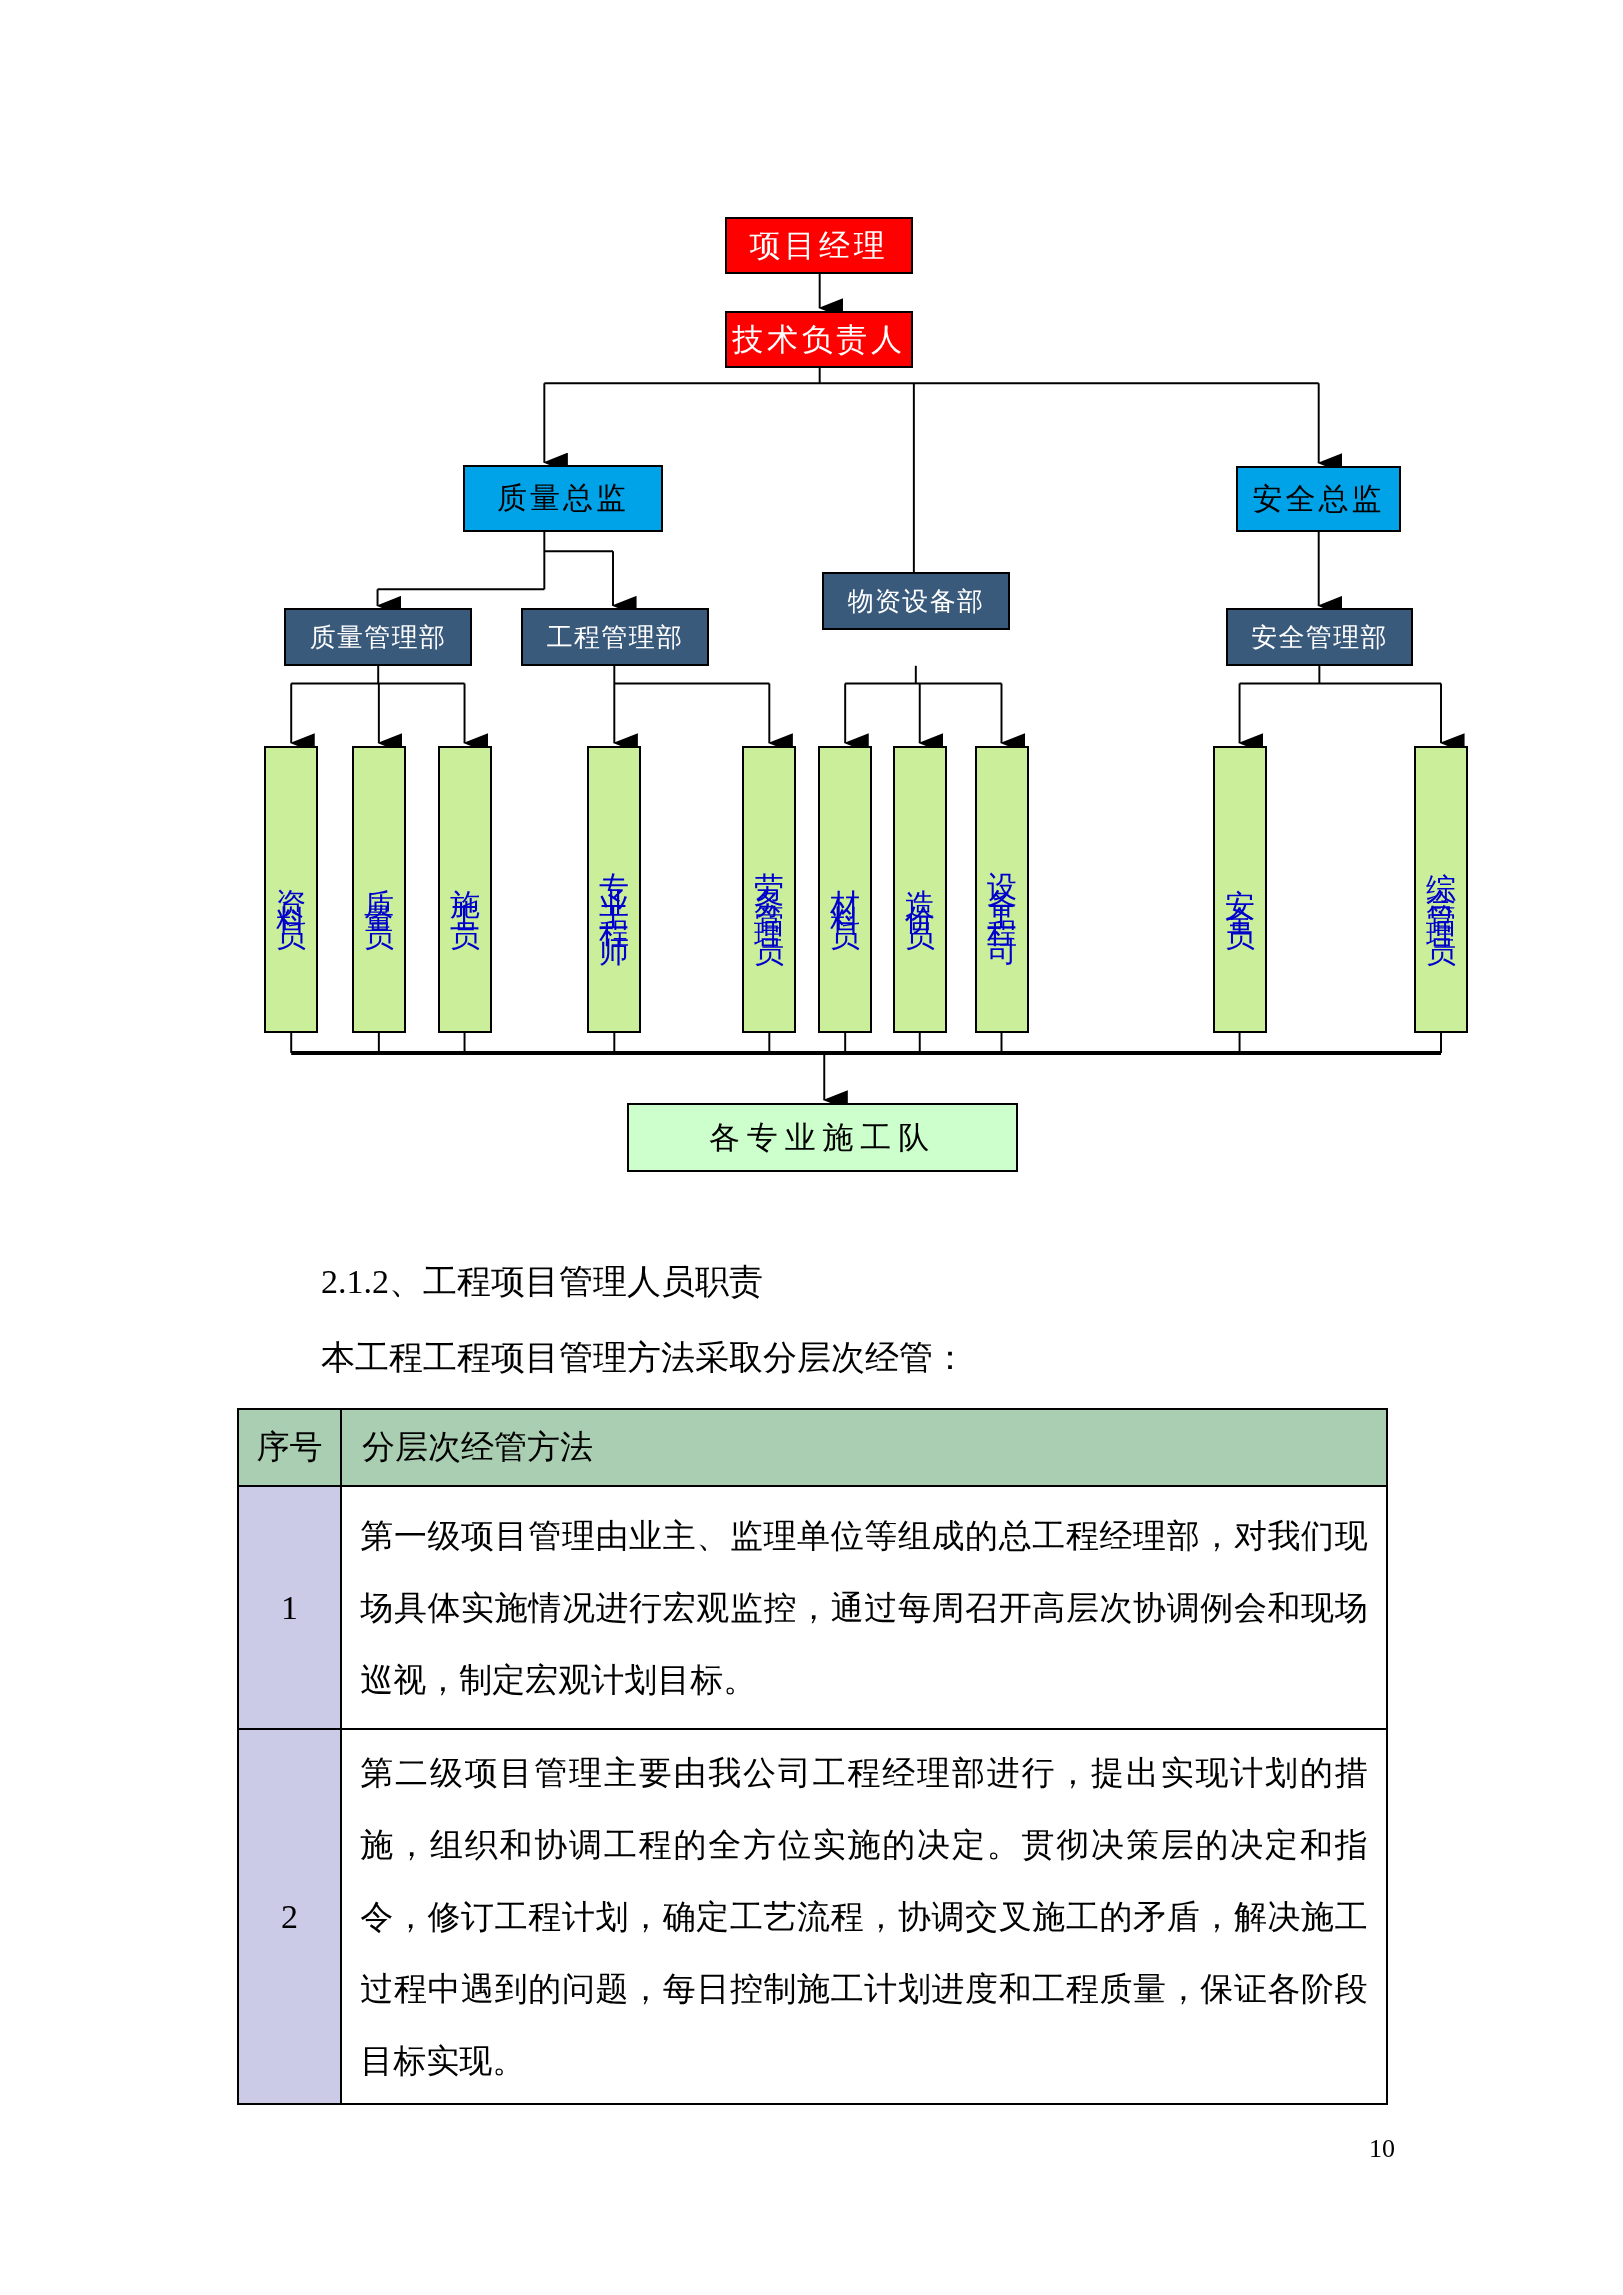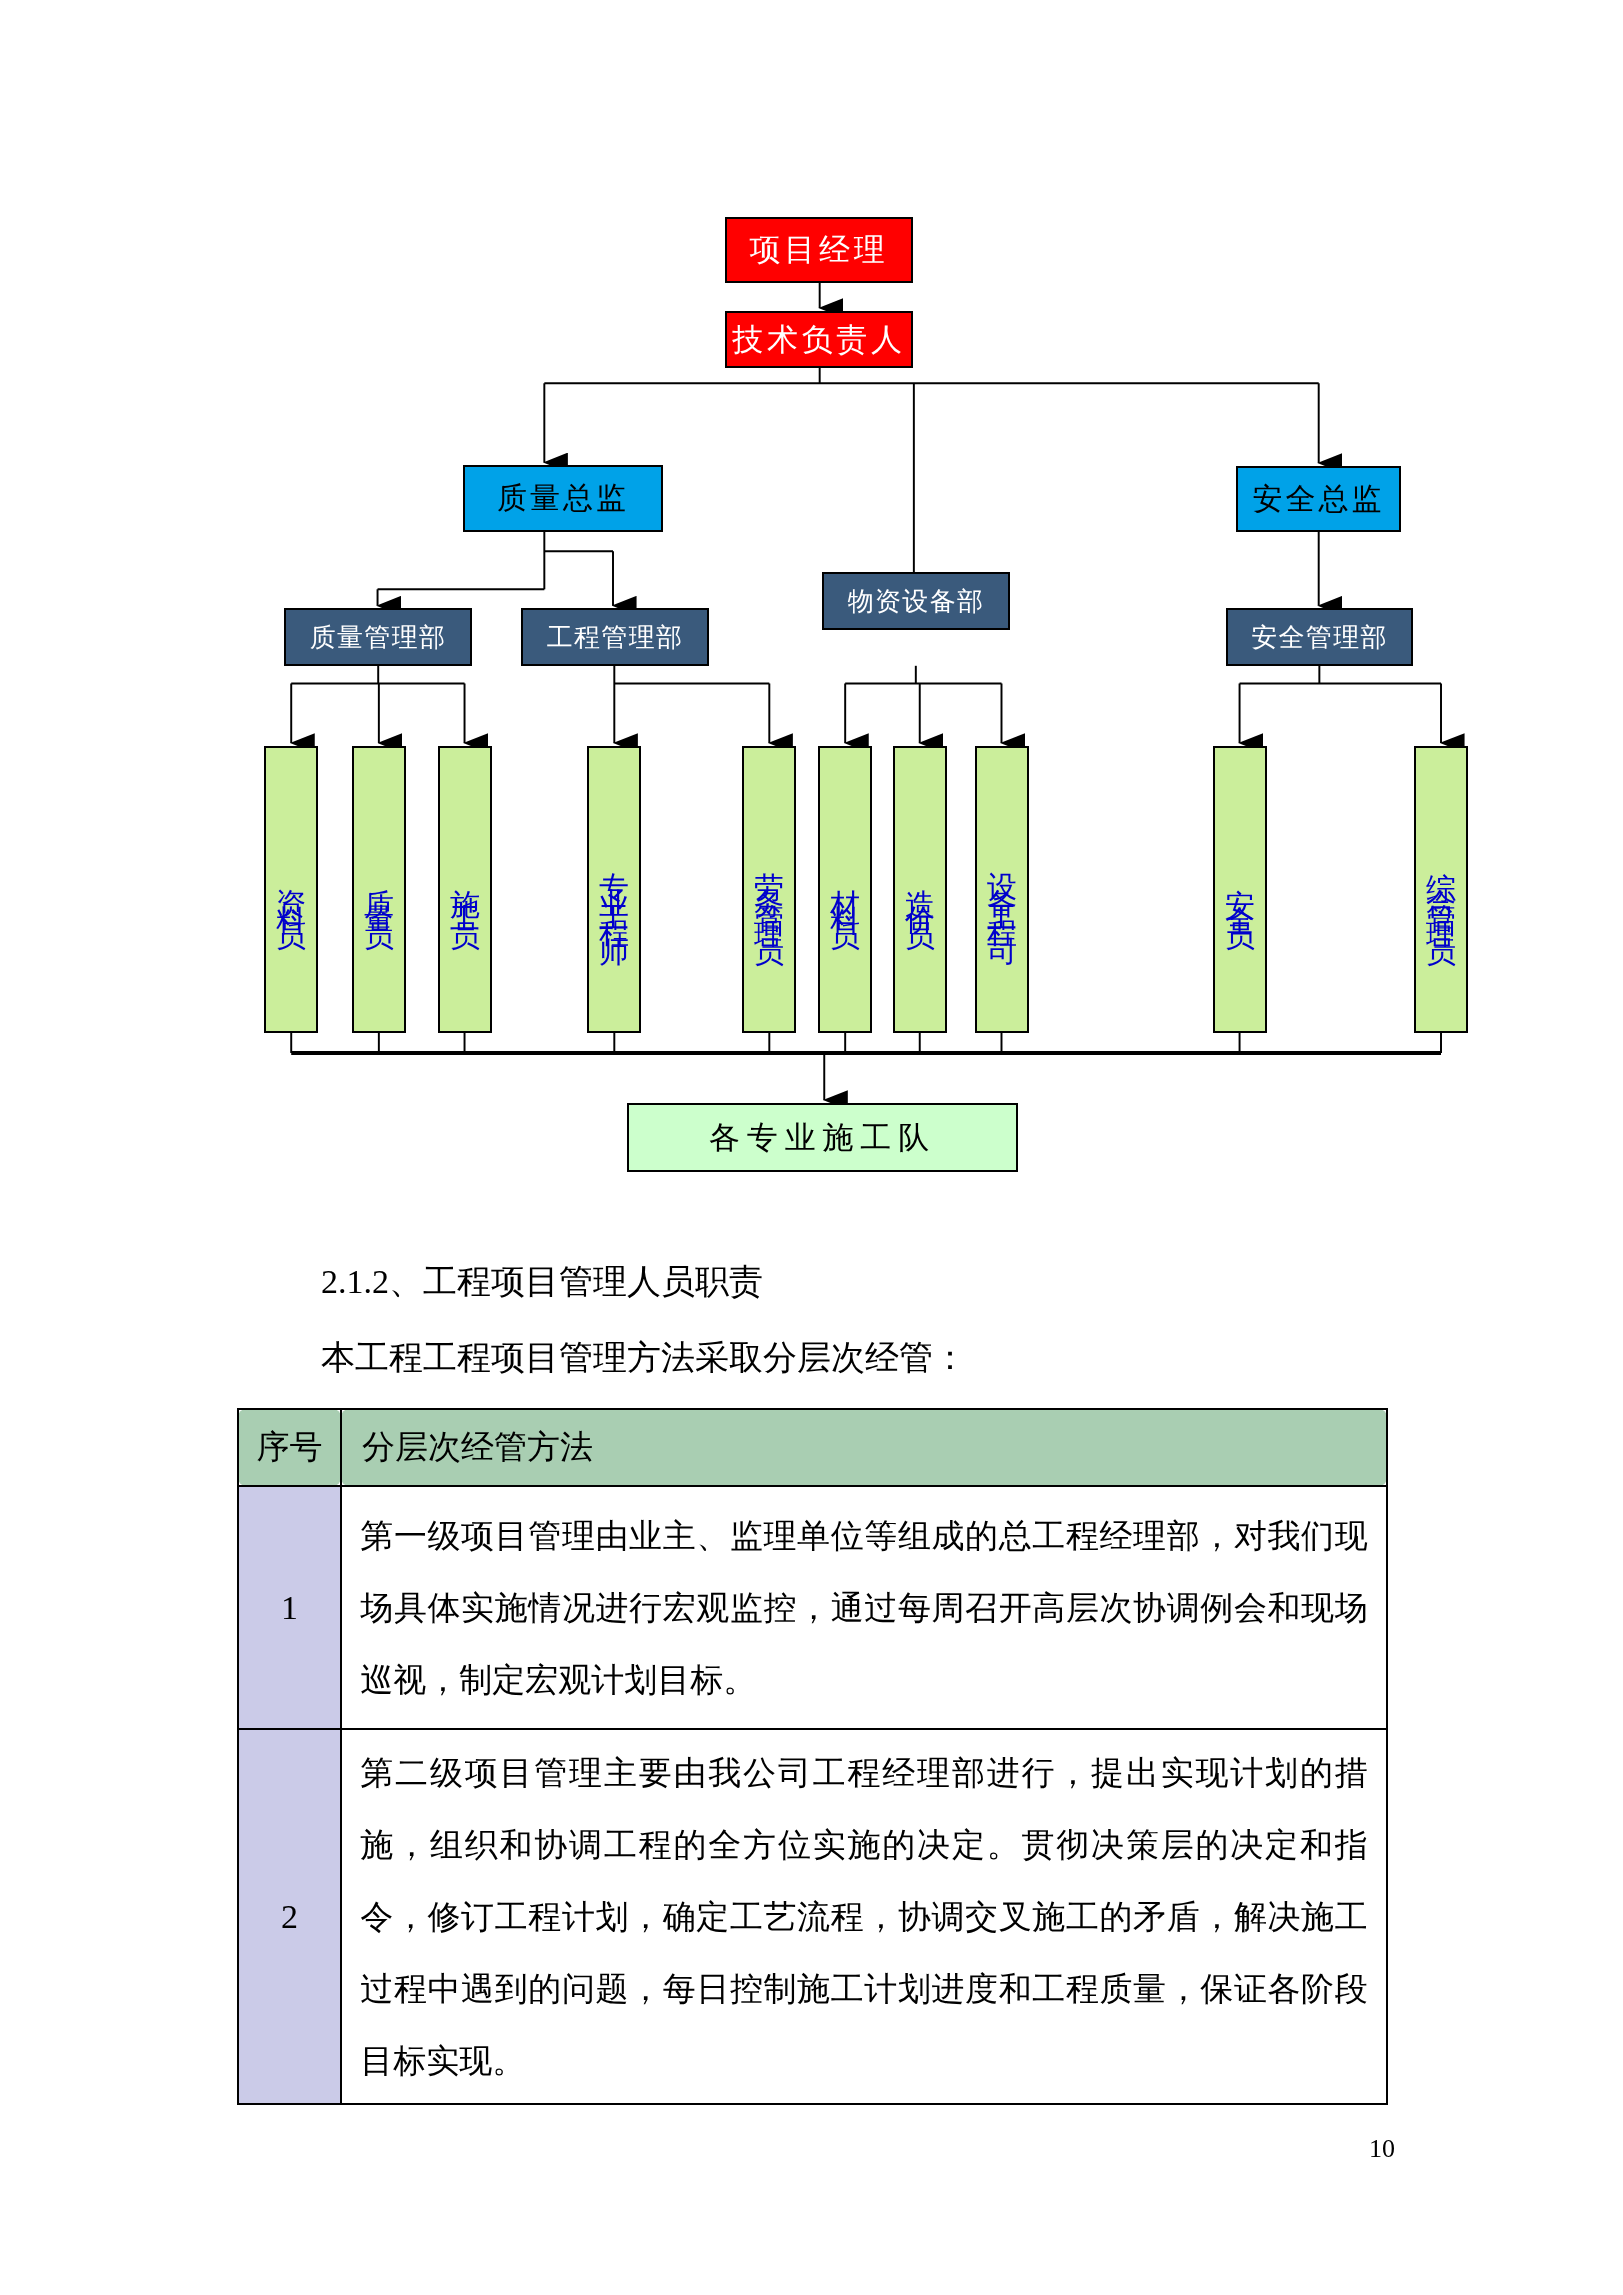--- a/index.html
+++ b/index.html
@@ -56,21 +56,20 @@
     width:1151px;border-collapse:collapse;table-layout:fixed;
     font-size:33px;color:#000000;
   }
   #mgmt-table th,#mgmt-table td{
     border:2.6px solid #000000;box-sizing:border-box;
   }
   #mgmt-table col.c1{width:103px;}
   #mgmt-table th{
     background:#A9CEB2;font-weight:normal;
     height:77px;
-    border-radius:8px;
   }
   #mgmt-table th.hdr-no{text-align:center;}
   #mgmt-table th.hdr-method{text-align:left;padding-left:20px;}
   #mgmt-table td.cell-no{
     background:#CBCBE8;text-align:center;vertical-align:middle;
     font-size:34px;
   }
   #mgmt-table td.cell-text{
     background:#ffffff;vertical-align:middle;
     text-align:justify;
@@ -143,21 +142,21 @@
       <line x1="1292" y1="1578" x2="1292" y2="1610"></line>
       <line x1="1406" y1="1578" x2="1406" y2="1610"></line>
       <line x1="1531" y1="1578" x2="1531" y2="1610"></line>
       <line x1="1895" y1="1578" x2="1895" y2="1610"></line>
       <line x1="2203" y1="1578" x2="2203" y2="1610"></line>
       <line x1="445" y1="1610" x2="2203" y2="1610" stroke-width="6"></line>
       <line x1="1260" y1="1610" x2="1260" y2="1682" marker-end="url(#arrow)"></line>
     </g>
   </svg>
 
-  <div class="node red" style="left:725px;top:217px;width:188px;height:66px;">
+  <div class="node red" style="left:725px;top:217px;width:188px;height:57px;">
     <span>项目经理</span>
   </div>
 
   <div class="node red" style="left:725px;top:311px;width:188px;height:57px;">
     <span>技术负责人</span>
   </div>
 
   <div class="node cyan" style="left:463px;top:465px;width:200px;height:67px;">
     <span>质量总监</span>
   </div>

